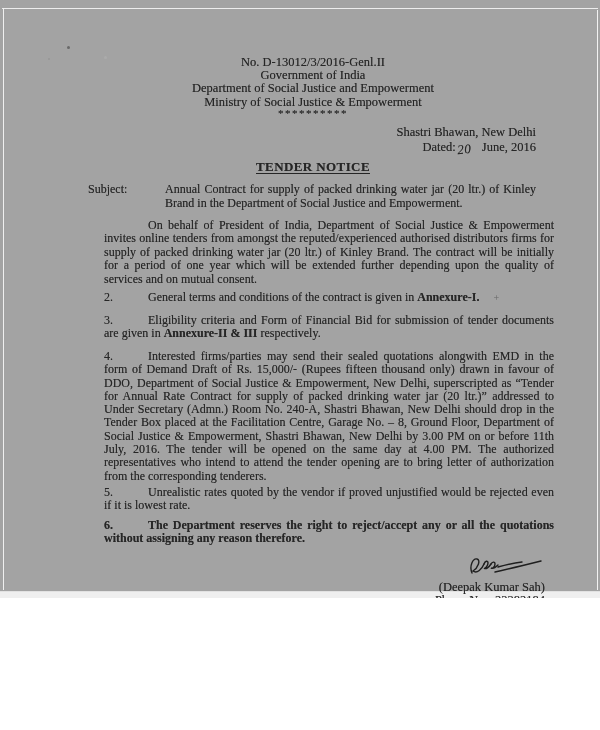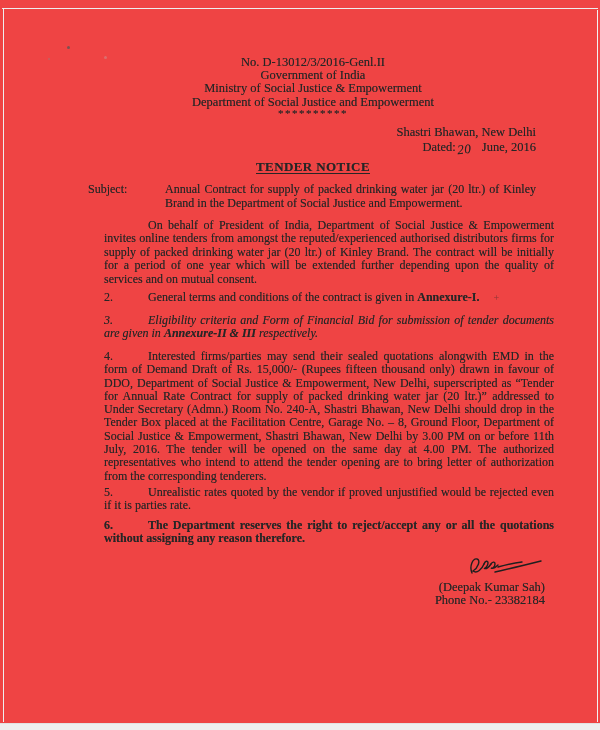--- a/index.html
+++ b/index.html
@@ -1,19 +1,19 @@
 <!DOCTYPE html>
 <html><head>
 <meta charset="utf-8">
 <style>
   html,body{margin:0;padding:0;background:#ffffff;}
   .page{
     position:relative;
-    width:600px;height:730px;
-    background:#ef4444;
+    width:600px;height:598px;
+    background:#a3a3a3;
     font-family:"Liberation Serif","DejaVu Serif",serif;
     color:#262626;
     overflow:hidden;
     text-shadow:0 0 0.45px rgba(40,40,40,0.55);
   }
   
   .edge-top{position:absolute;top:8px;left:2px;right:2px;height:1px;background:#ededed;}
   .edge-left{position:absolute;top:8px;bottom:8px;left:3px;width:1px;background:#efefef;}
   .edge-right{position:absolute;top:10px;bottom:8px;right:2px;width:1px;background:#f2f2f2;}
   .edge-bottom{position:absolute;left:0;right:0;bottom:0;height:6px;background:#efefef;border-top:1px solid #e2e2e2;}
@@ -51,21 +51,21 @@
   .subject{position:absolute;top:183px;left:88px;width:450px;font-size:12px;line-height:13.8px;}
   .subj-label{display:inline-block;width:77px;vertical-align:top;font-family:Liberation Serif, serif;}
   .subj-text{display:inline-block;width:371px;vertical-align:top;text-align:justify;}
 
   .para{
     position:absolute;left:88px;width:450px;
     font-size:12px;line-height:13.4px;text-align:justify;margin-left:16px;
   }
   .p0{top:219px;text-indent:44px;}
   .c2{top:291px;}
-  .c3{top:314px;font-style:italic;}
+  .c3{top:314px;}
   .c4{top:350px;line-height:13.3px;}
   .c5{top:486px;}
   .c6{top:519px;font-weight:bold;}
   .num{display:inline-block;width:44px;text-indent:0;}
   .b{font-weight:bold;}
   .artifact{opacity:.4;font-size:10px;margin-left:14px;}
 
   .sig{
     position:absolute;top:552px;right:55px;width:300px;
     text-align:right;font-size:12.5px;line-height:13.3px;
@@ -82,22 +82,22 @@
   <div class="edge-left"></div>
   <div class="edge-right"></div>
   <div class="edge-bottom"></div>
   <div class="speck1"></div>
   <div class="speck2"></div>
   <div class="speck3"></div>
 
   <div class="letterhead">
     <div>No. D-13012/3/2016-Genl.II</div>
     <div>Government of India</div>
+    <div>Department of Social Justice and Empowerment</div>
     <div>Ministry of Social Justice &amp; Empowerment</div>
-    <div>Department of Social Justice and Empowerment</div>
     <div class="stars">**********</div>
   </div>
 
   <div class="place-date">
     <div>Shastri Bhawan, New Delhi</div>
     <div><span>Dated:</span><span class="hand">20</span><span>June, 2016</span></div>
   </div>
 
   <div class="title">TENDER NOTICE</div>
 
@@ -106,21 +106,21 @@
   </div>
 
   <div class="para p0">On behalf of President of India, Department of Social Justice &amp; Empowerment invites online tenders from amongst the reputed/experienced authorised distributors firms for supply of packed drinking water jar (20 ltr.) of Kinley Brand. The contract will be initially for a period of one year which will be extended further depending upon the quality of services and on mutual consent.</div>
 
   <div class="para c2"><span class="num">2.</span><span>General terms and conditions of the contract is given in </span><span class="b">Annexure-I.</span><span></span><span class="artifact">+</span></div>
 
   <div class="para c3"><span class="num">3.</span><span>Eligibility criteria and Form of Financial Bid for submission of tender documents are given in </span><span class="b">Annexure-II &amp; III</span><span> respectively.</span></div>
 
   <div class="para c4"><span class="num">4.</span><span>Interested firms/parties may send their sealed quotations alongwith EMD in the form of Demand Draft of Rs. 15,000/- (Rupees fifteen thousand only) drawn in favour of DDO, Department of Social Justice &amp; Empowerment, New Delhi, superscripted as “Tender for Annual Rate Contract for supply of packed drinking water jar (20 ltr.)” addressed to Under Secretary (Admn.) Room No. 240-A, Shastri Bhawan, New Delhi should drop in the Tender Box placed at the Facilitation Centre, Garage No. – 8, Ground Floor, Department of Social Justice &amp; Empowerment, Shastri Bhawan, New Delhi by 3.00 PM on or before 11th July, 2016. The tender will be opened on the same day at 4.00 PM. The authorized representatives who intend to attend the tender opening are to bring letter of authorization from the corresponding tenderers.</span></div>
 
-  <div class="para c5"><span class="num">5.</span><span>Unrealistic rates quoted by the vendor if proved unjustified would be rejected even if it is parties rate.</span></div>
+  <div class="para c5"><span class="num">5.</span><span>Unrealistic rates quoted by the vendor if proved unjustified would be rejected even if it is lowest rate.</span></div>
 
   <div class="para c6"><span class="num">6.</span><span>The Department reserves the right to reject/accept any or all the quotations without assigning any reason therefore.</span></div>
 
   <div class="sig">
     <svg width="78" height="26" viewBox="0 0 78 26" aria-hidden="true">
       <g fill="none" stroke="#1f1f1f" stroke-width="1.4" stroke-linecap="round">
         <path d="M7,19 C4,12 8,4 12,5 C16,6 13,14 8,17 C12,20 17,15 19,10"></path>
         <path d="M19,10 C20,7 23,6 23,9 C23,12 20,15 19,14 C21,16 24,13 26,10"></path>
         <path d="M26,10 C27,8 30,7 30,10 C30,13 27,15 26,14 C28,15 31,13 33,11"></path>
         <path d="M33,13 C40,11 48,9 57,8"></path>

